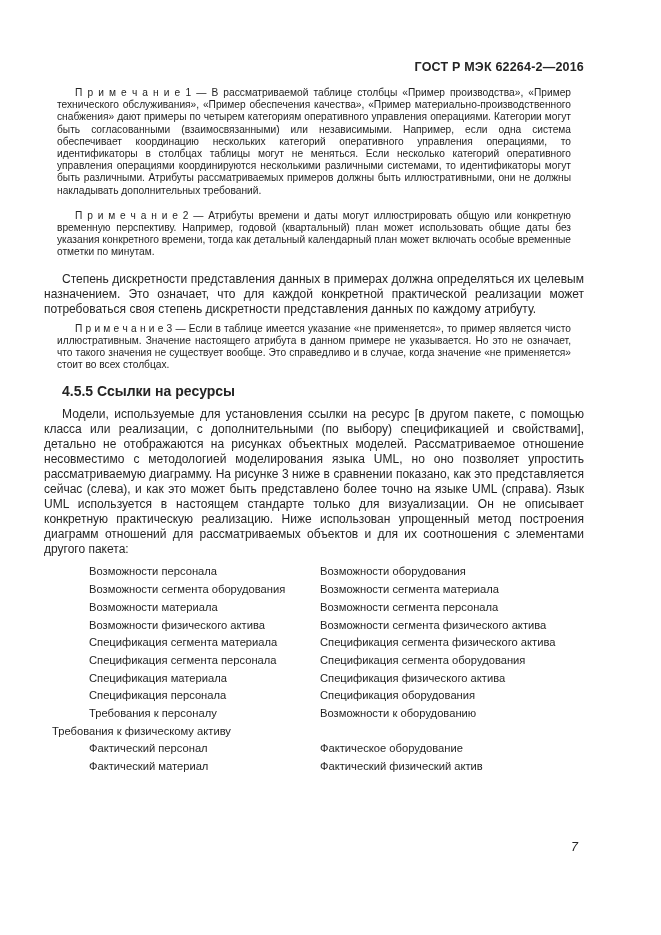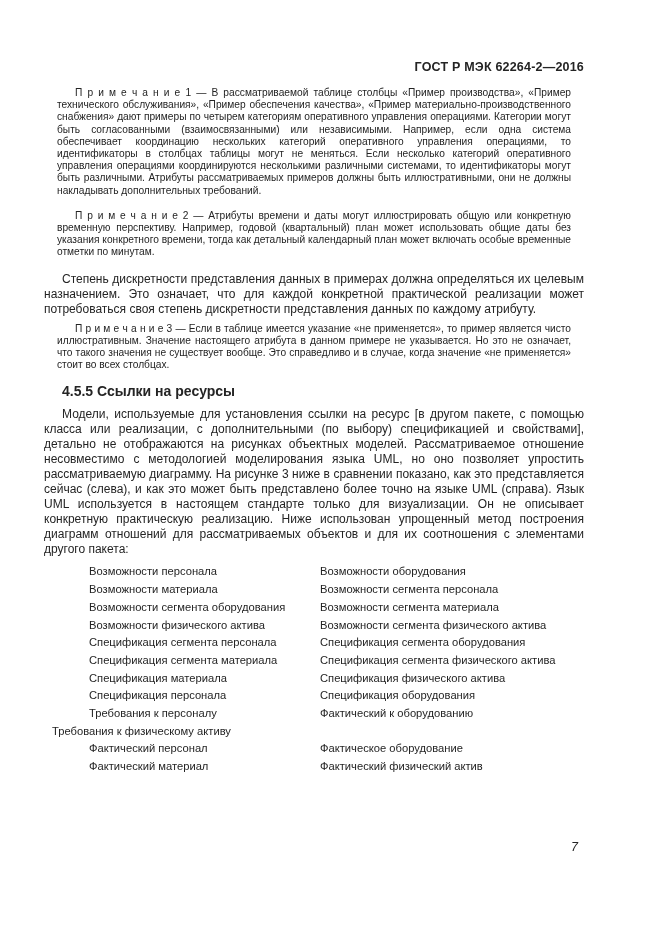--- a/index.html
+++ b/index.html
@@ -109,50 +109,50 @@
     <h4 class="section-heading">4.5.5 Ссылки на ресурсы</h4>
 
     <p class="body-para para-after-heading">Модели, используемые для установления ссылки на ресурс [в другом пакете, с помощью класса или реализации, с дополнительными (по выбору) спецификацией и свойствами], детально не отображаются на рисунках объектных моделей. Рассматриваемое отношение несовместимо с методологией моделирования языка UML, но оно позволяет упростить рассматриваемую диаграмму. На рисунке 3 ниже в сравнении показано, как это представляется сейчас (слева), и как это может быть представлено более точно на языке UML (справа). Язык UML используется в настоящем стандарте только для визуализации. Он не описывает конкретную практическую реализацию. Ниже использован упрощенный метод построения диаграмм отношений для рассматриваемых объектов и для их соотношения с элементами другого пакета:</p>
 
     <div class="resource-list">
       <div class="resource-row">
         <span class="resource-cell-left">Возможности персонала</span>
         <span class="resource-cell-right">Возможности оборудования</span>
       </div>
       <div class="resource-row">
+        <span class="resource-cell-left">Возможности сегмента оборудования</span>
+        <span class="resource-cell-right">Возможности сегмента материала</span>
+      </div>
+      <div class="resource-row">
         <span class="resource-cell-left">Возможности материала</span>
         <span class="resource-cell-right">Возможности сегмента персонала</span>
-      </div>
-      <div class="resource-row">
-        <span class="resource-cell-left">Возможности сегмента оборудования</span>
-        <span class="resource-cell-right">Возможности сегмента материала</span>
       </div>
       <div class="resource-row">
         <span class="resource-cell-left">Возможности физического актива</span>
         <span class="resource-cell-right">Возможности сегмента физического актива</span>
       </div>
       <div class="resource-row">
+        <span class="resource-cell-left">Спецификация сегмента материала</span>
+        <span class="resource-cell-right">Спецификация сегмента физического актива</span>
+      </div>
+      <div class="resource-row">
         <span class="resource-cell-left">Спецификация сегмента персонала</span>
         <span class="resource-cell-right">Спецификация сегмента оборудования</span>
-      </div>
-      <div class="resource-row">
-        <span class="resource-cell-left">Спецификация сегмента материала</span>
-        <span class="resource-cell-right">Спецификация сегмента физического актива</span>
       </div>
       <div class="resource-row">
         <span class="resource-cell-left">Спецификация материала</span>
         <span class="resource-cell-right">Спецификация физического актива</span>
       </div>
       <div class="resource-row">
         <span class="resource-cell-left">Спецификация персонала</span>
         <span class="resource-cell-right">Спецификация оборудования</span>
       </div>
       <div class="resource-row">
         <span class="resource-cell-left">Требования к персоналу</span>
-        <span class="resource-cell-right">Фактический к оборудованию</span>
+        <span class="resource-cell-right">Возможности к оборудованию</span>
       </div>
       <div class="resource-row">
         <span class="resource-cell-right">Требования к физическому активу</span>
       </div>
       <div class="resource-row">
         <span class="resource-cell-left">Фактический персонал</span>
         <span class="resource-cell-right">Фактическое оборудование</span>
       </div>
       <div class="resource-row">
         <span class="resource-cell-left">Фактический материал</span>

